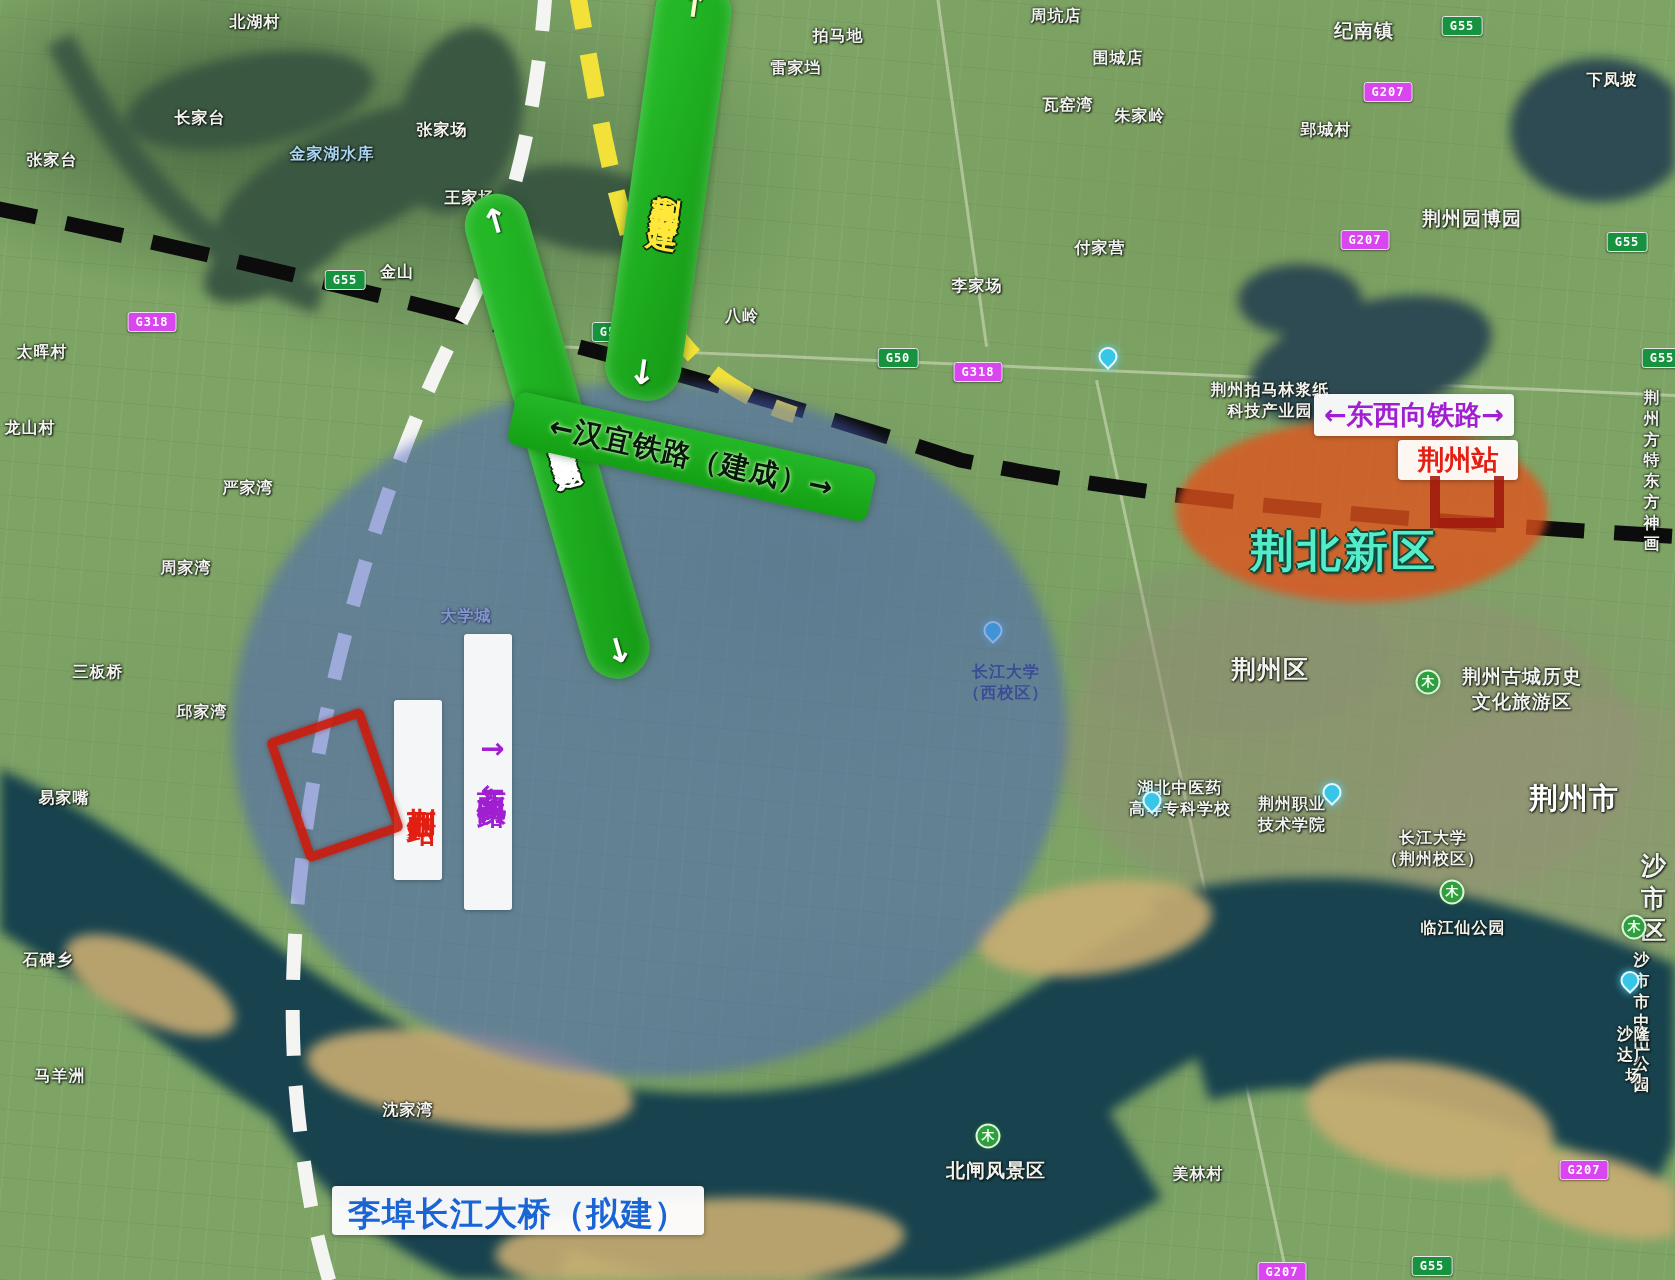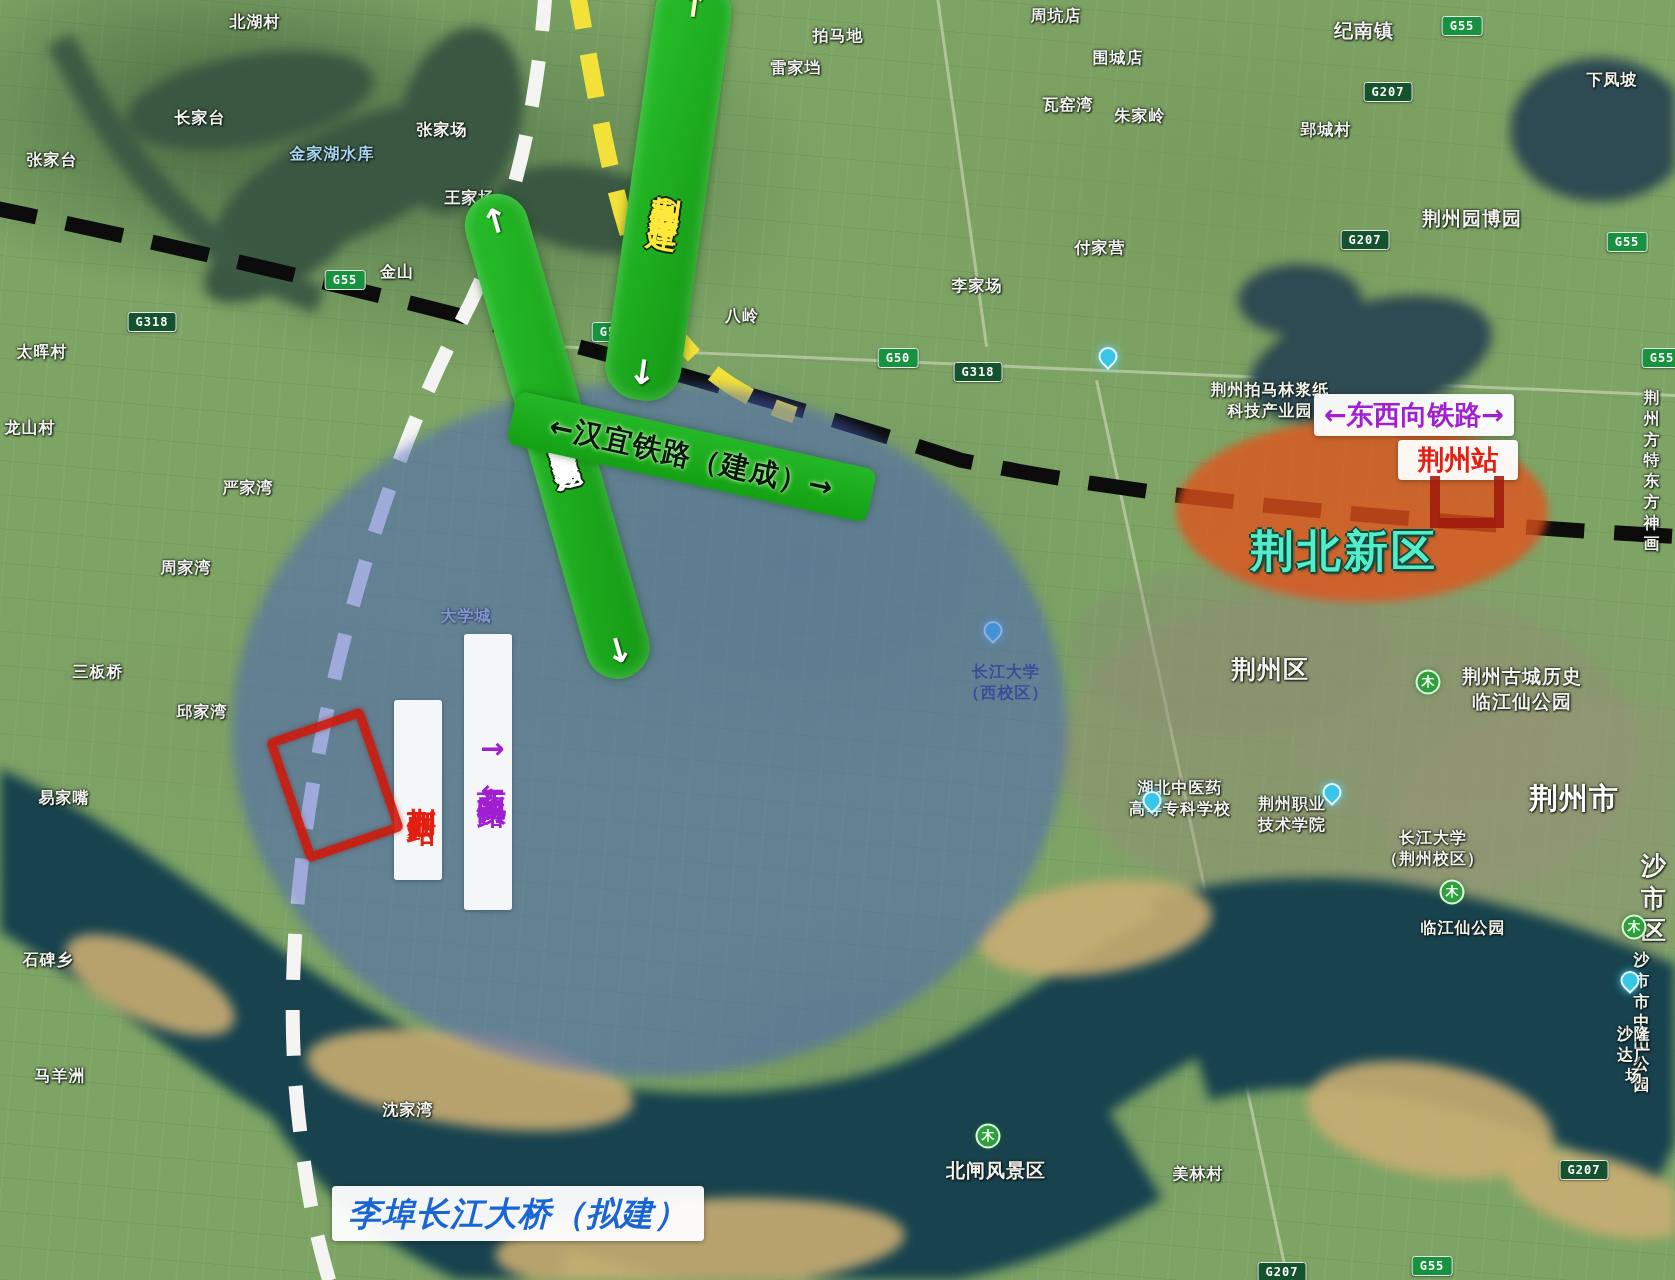--- a/index.html
+++ b/index.html
@@ -41,21 +41,21 @@
   .lbl.huge{font-size:29px;color:#fff}
   .lbl.water-name{color:#a8d4f2}
   .lbl.dark{color:#2c3a5e;text-shadow:0 0 2px rgba(130,150,200,.6)}
   .lbl.dim{color:#ccd4e6;opacity:.85}
 
   .shield{position:absolute;transform:translate(-50%,-50%);color:#fff;
           font-family:"DejaVu Sans Mono","Liberation Mono",monospace;
           font-weight:bold;font-size:12px;padding:2px 7px;border:1px solid #e9e9e9;
           border-radius:3px;letter-spacing:1px;box-shadow:0 1px 2px rgba(0,0,0,.4);}
   .shield.g{background:#17923e}
-  .shield.r{background:#14532d}
+  .shield.r{background:#d946ef}
 
   .pin{position:absolute;width:15px;height:15px;background:#38c6e8;
        border:2px solid #e6f9ff;border-radius:50% 50% 50% 0;
        transform:translate(-50%,-100%) rotate(-45deg);
        box-shadow:0 0 8px rgba(90,220,255,.95);}
   .tree{position:absolute;width:21px;height:21px;background:#2f9e3f;border:2px solid #ddf2da;
         border-radius:50%;color:#eaffea;font-weight:bold;font-size:13px;line-height:20px;
         text-align:center;transform:translate(-50%,-50%);box-shadow:0 0 5px rgba(40,120,40,.7);}
 
   
@@ -81,22 +81,22 @@
       letter-spacing:1px;text-shadow:0 0 5px #bdf8aa,0 0 2px #d8ffc8;
       box-shadow:0 0 8px rgba(15,75,15,.5);}
 
   
   .wbox{position:absolute;background:rgba(255,255,255,.95);border-radius:4px;
         text-align:center;font-weight:bold;box-shadow:0 1px 5px rgba(0,0,0,.35);}
   #ew-rail{left:1314px;top:394px;width:200px;height:42px;font-size:27px;line-height:42px;
            color:var(--purple);}
   #jz-station{left:1398px;top:440px;width:120px;height:40px;font-size:27px;line-height:40px;
            color:var(--red);}
-  #bridge-label{left:332px;top:1186px;width:372px;height:55px;font-size:33px;line-height:56px;
-           color:var(--blue-text);letter-spacing:1px;font-style:italic;}
+  #bridge-label{left:332px;top:1186px;width:372px;height:49px;font-size:33px;line-height:56px;
+           color:var(--blue-text);letter-spacing:1px;}
 
   .vstrip{position:absolute;background:rgba(255,255,255,.93);writing-mode:vertical-rl;
           text-align:center;font-weight:bold;border-radius:3px;letter-spacing:3px;
           box-shadow:0 1px 4px rgba(0,0,0,.3);}
   #ns-rail{left:464px;top:634px;width:48px;height:276px;font-size:29px;color:var(--purple);}
   #jzw-station{left:394px;top:700px;width:48px;height:180px;font-size:29px;color:var(--red);}
 
   
   .district{position:absolute;font-weight:bold;}
   #jingbei-name{left:1250px;top:522px;font-size:44px;color:var(--cyan);letter-spacing:3px;
@@ -173,21 +173,21 @@
       <div class="lbl " style="left: 1612px; top: 70px;">下凤坡</div>
       <div class="lbl " style="left: 1326px; top: 120px;">郢城村</div>
       <div class="lbl " style="left: 1100px; top: 238px;">付家营</div>
       <div class="lbl md" style="left: 1472px; top: 206px;">荆州园博园</div>
       <div class="lbl " style="left: 1270px; top: 380px;">荆州拍马林浆纸
 科技产业园</div>
       <div class="lbl " style="left: 1652px; top: 388px;">荆州方特
 东方神画</div>
       <div class="lbl big" style="left: 1270px; top: 654px;">荆州区</div>
       <div class="lbl md" style="left: 1522px; top: 664px;">荆州古城历史
-临江仙公园</div>
+文化旅游区</div>
       <div class="lbl dim" style="left: 466px; top: 606px;">大学城</div>
       <div class="lbl dark" style="left: 1006px; top: 662px;">长江大学
 （西校区）</div>
       <div class="lbl " style="left: 1180px; top: 778px;">湖北中医药
 高等专科学校</div>
       <div class="lbl " style="left: 1292px; top: 794px;">荆州职业
 技术学院</div>
       <div class="lbl " style="left: 1433px; top: 828px;">长江大学
 （荆州校区）</div>
       <div class="lbl huge" style="left: 1574px; top: 780px; text-align: right;">荆州市</div>

